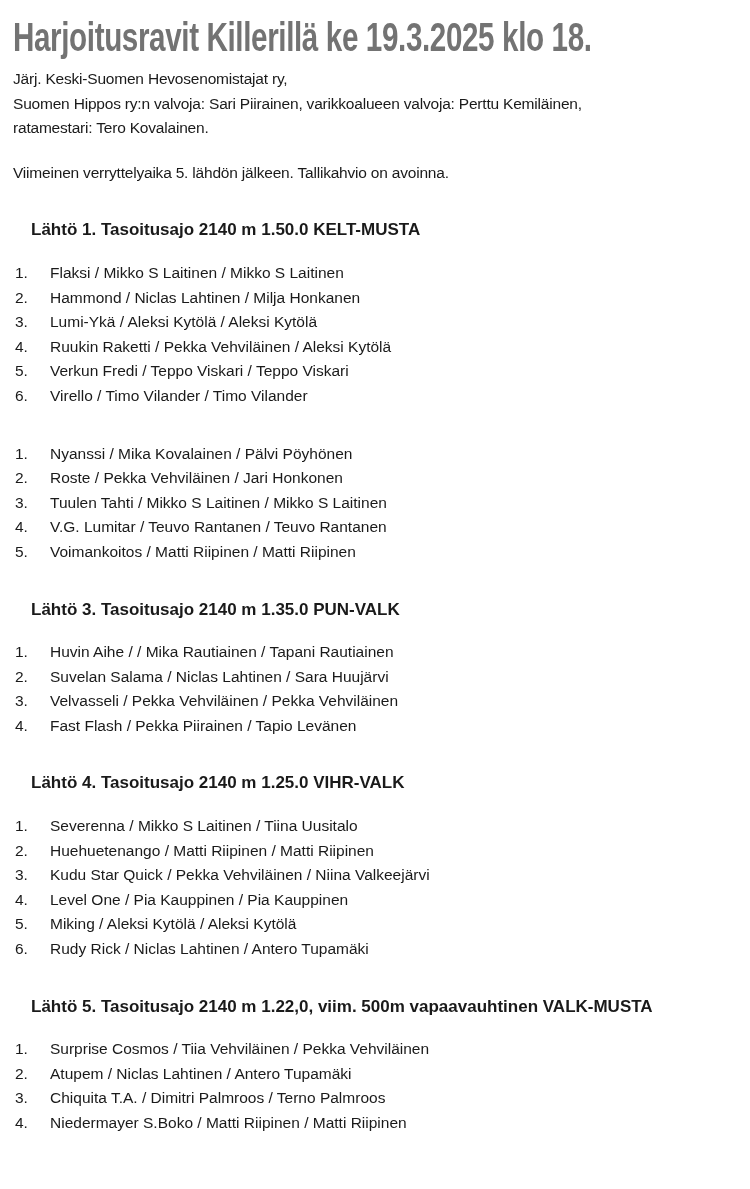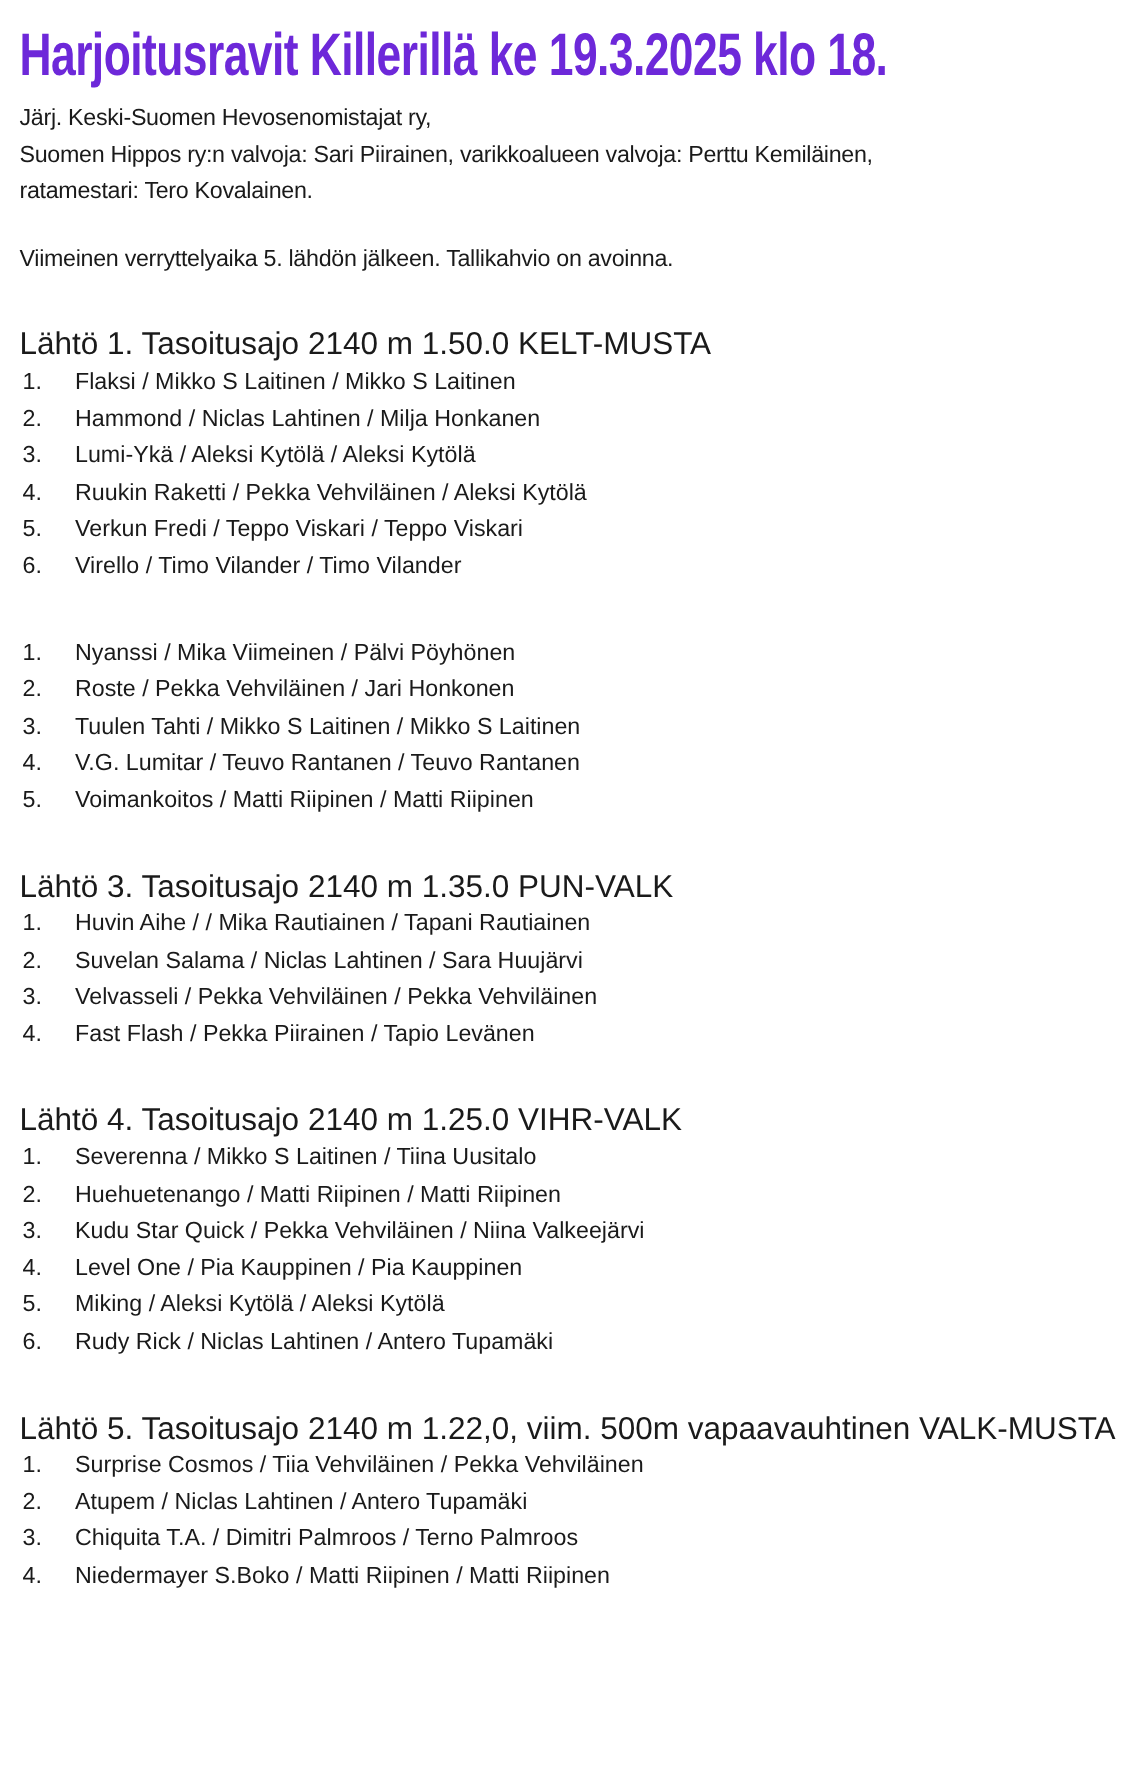--- a/index.html
+++ b/index.html
@@ -14,21 +14,21 @@
     font-family: "Liberation Sans", "DejaVu Sans", sans-serif;
     color: #1a1a1a;
   }
   .page {
     padding: 14px 10px 0 13px;
   }
   .page-title {
     margin: 0;
     font-size: 40px;
     font-weight: 700;
-    color: #6d28d9;
+    color: #737373;
     line-height: 46px;
     white-space: nowrap;
   }
   .page-title .squeeze {
     display: inline-block;
     transform: scaleX(0.74);
     transform-origin: 0 50%;
     letter-spacing: -0.5px;
   }
   .intro {
@@ -44,23 +44,23 @@
     margin-top: 20px;
     font-size: 15.5px;
     line-height: 24.6px;
     letter-spacing: -0.2px;
     white-space: nowrap;
   }
   .race {
     margin-top: 33px;
   }
   .race-heading {
-    margin: 0;
-    font-size: 21px;
-    font-weight: 400;
+    margin: 18px;
+    font-size: 17px;
+    font-weight: 700;
     line-height: 24.6px;
     white-space: nowrap;
   }
   .entries {
     margin: 0;
     padding: 0;
     list-style: none;
   }
   .entry-row {
     display: flex;
@@ -120,21 +120,21 @@
           <span class="entry-number">6.</span>
           <span class="entry-text">Virello / Timo Vilander / Timo Vilander</span>
         </li>
     </ul>
   </section>
 
   <section class="race">
     <ul class="entries">
       <li class="entry-row">
           <span class="entry-number">1.</span>
-          <span class="entry-text">Nyanssi / Mika Viimeinen / Pälvi Pöyhönen</span>
+          <span class="entry-text">Nyanssi / Mika Kovalainen / Pälvi Pöyhönen</span>
         </li>
       <li class="entry-row">
           <span class="entry-number">2.</span>
           <span class="entry-text">Roste / Pekka Vehviläinen / Jari Honkonen</span>
         </li>
       <li class="entry-row">
           <span class="entry-number">3.</span>
           <span class="entry-text">Tuulen Tahti / Mikko S Laitinen / Mikko S Laitinen</span>
         </li>
       <li class="entry-row">

